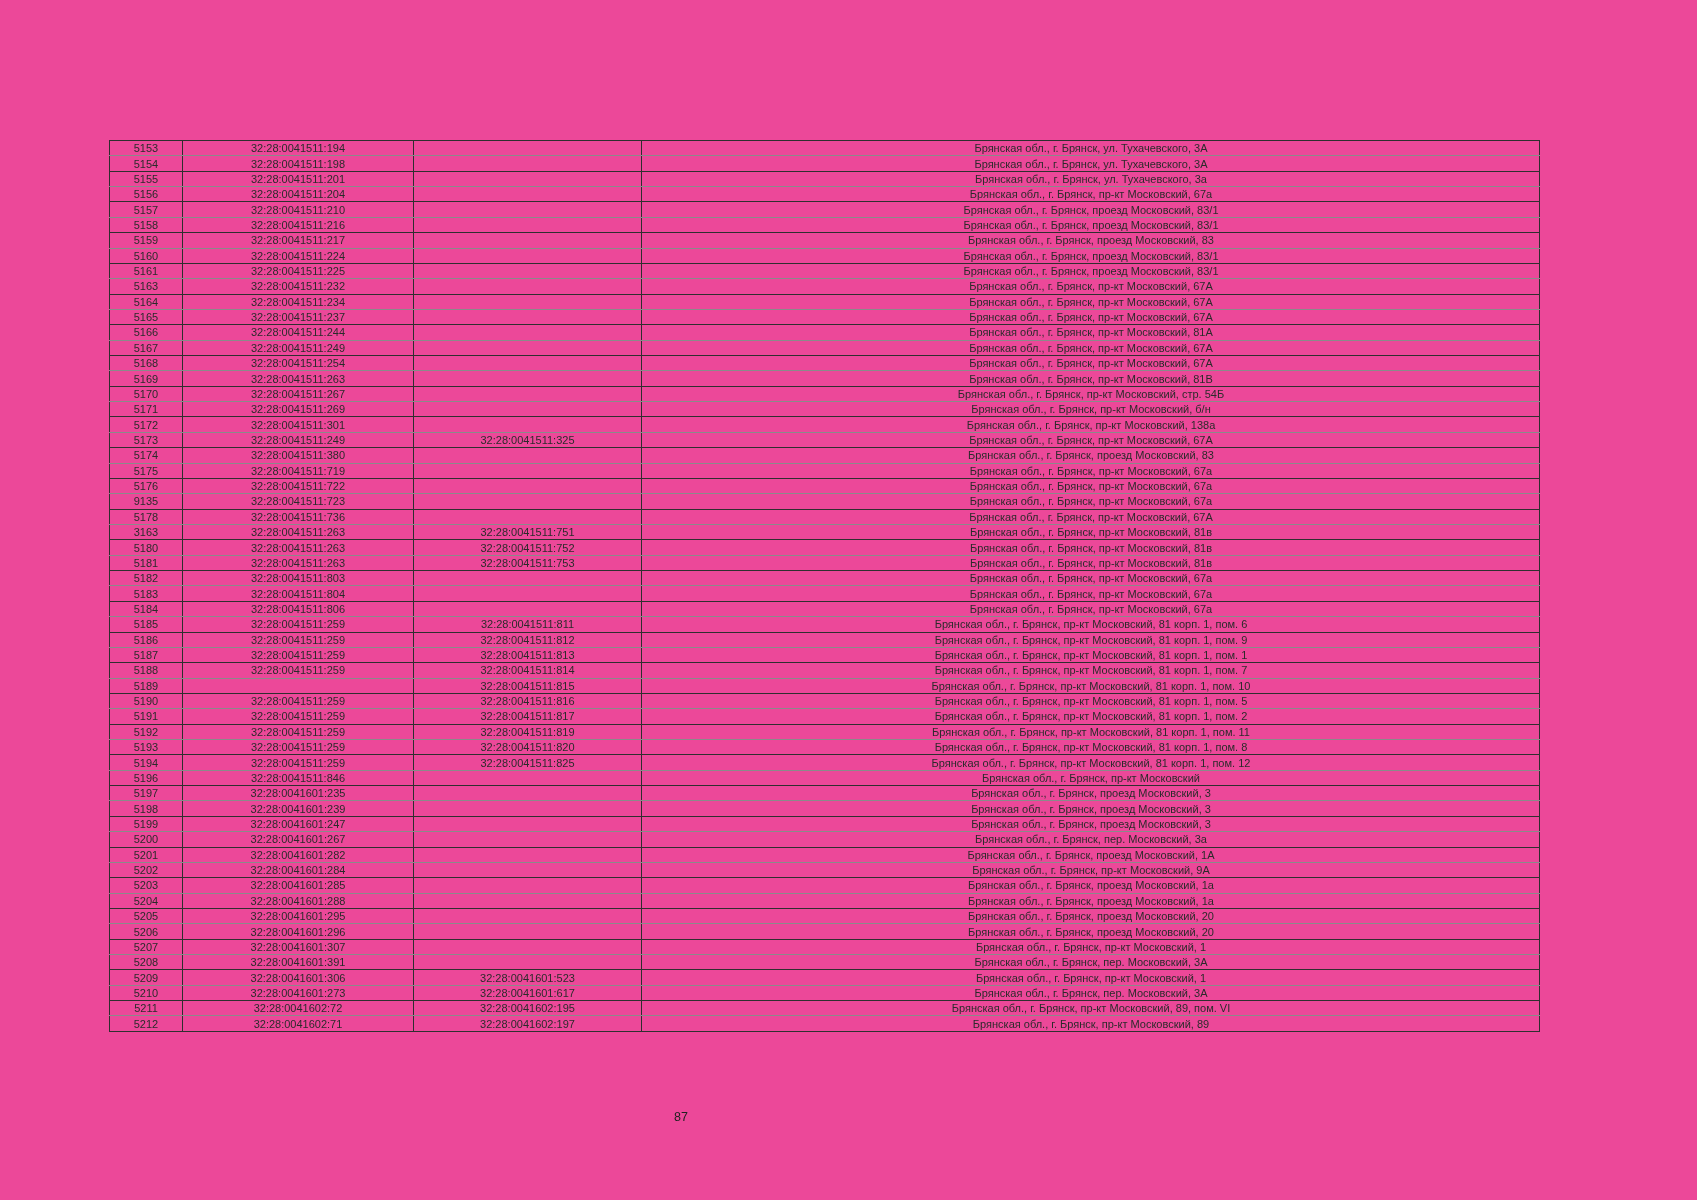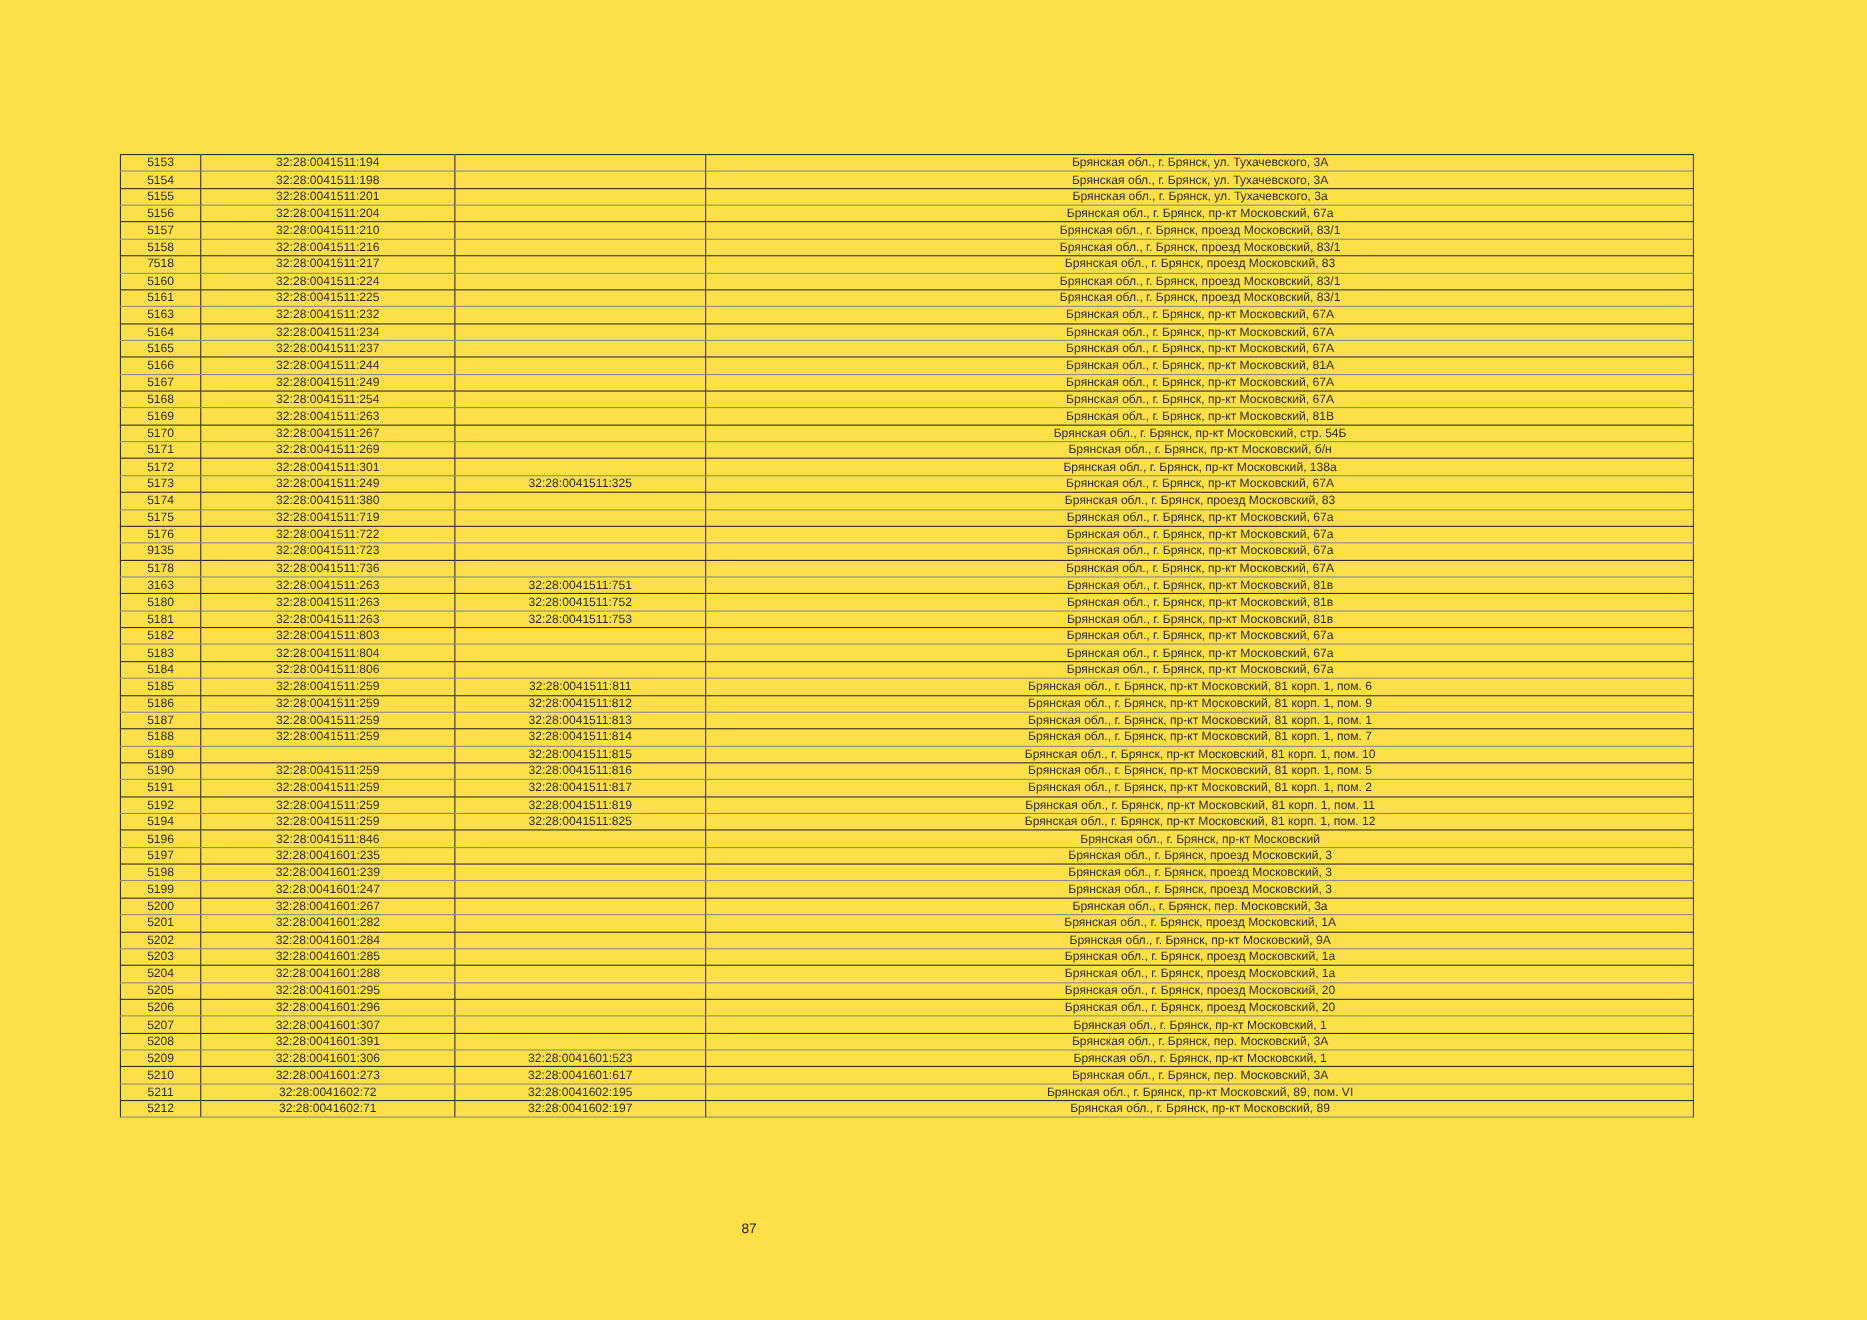--- a/index.html
+++ b/index.html
@@ -8,21 +8,21 @@
     background: #ffffff;
     width: 1697px;
     height: 1200px;
     overflow: hidden;
     font-family: "Liberation Sans", sans-serif;
   }
   .page {
     position: relative;
     width: 1697px;
     height: 1200px;
-    background: #fde047;
+    background: #ec4899;
   }
   table.cad {
     position: absolute;
     left: 109px;
     top: 140px;
     width: 1431px;
     border-collapse: collapse;
     table-layout: fixed;
     border: 1px solid #2e2e2e;
   }
@@ -96,21 +96,21 @@
           <td class="num"></td>
           <td class="addr">Брянская обл., г. Брянск, проезд Московский, 83/1</td>
         </tr>
         <tr>
           <td class="num">5158</td>
           <td class="num">32:28:0041511:216</td>
           <td class="num"></td>
           <td class="addr">Брянская обл., г. Брянск, проезд Московский, 83/1</td>
         </tr>
         <tr>
-          <td class="num">7518</td>
+          <td class="num">5159</td>
           <td class="num">32:28:0041511:217</td>
           <td class="num"></td>
           <td class="addr">Брянская обл., г. Брянск, проезд Московский, 83</td>
         </tr>
         <tr>
           <td class="num">5160</td>
           <td class="num">32:28:0041511:224</td>
           <td class="num"></td>
           <td class="addr">Брянская обл., г. Брянск, проезд Московский, 83/1</td>
         </tr>
@@ -292,20 +292,26 @@
           <td class="num">5191</td>
           <td class="num">32:28:0041511:259</td>
           <td class="num">32:28:0041511:817</td>
           <td class="addr">Брянская обл., г. Брянск, пр-кт Московский, 81 корп. 1, пом. 2</td>
         </tr>
         <tr>
           <td class="num">5192</td>
           <td class="num">32:28:0041511:259</td>
           <td class="num">32:28:0041511:819</td>
           <td class="addr">Брянская обл., г. Брянск, пр-кт Московский, 81 корп. 1, пом. 11</td>
+        </tr>
+        <tr>
+          <td class="num">5193</td>
+          <td class="num">32:28:0041511:259</td>
+          <td class="num">32:28:0041511:820</td>
+          <td class="addr">Брянская обл., г. Брянск, пр-кт Московский, 81 корп. 1, пом. 8</td>
         </tr>
         <tr>
           <td class="num">5194</td>
           <td class="num">32:28:0041511:259</td>
           <td class="num">32:28:0041511:825</td>
           <td class="addr">Брянская обл., г. Брянск, пр-кт Московский, 81 корп. 1, пом. 12</td>
         </tr>
         <tr>
           <td class="num">5196</td>
           <td class="num">32:28:0041511:846</td>

